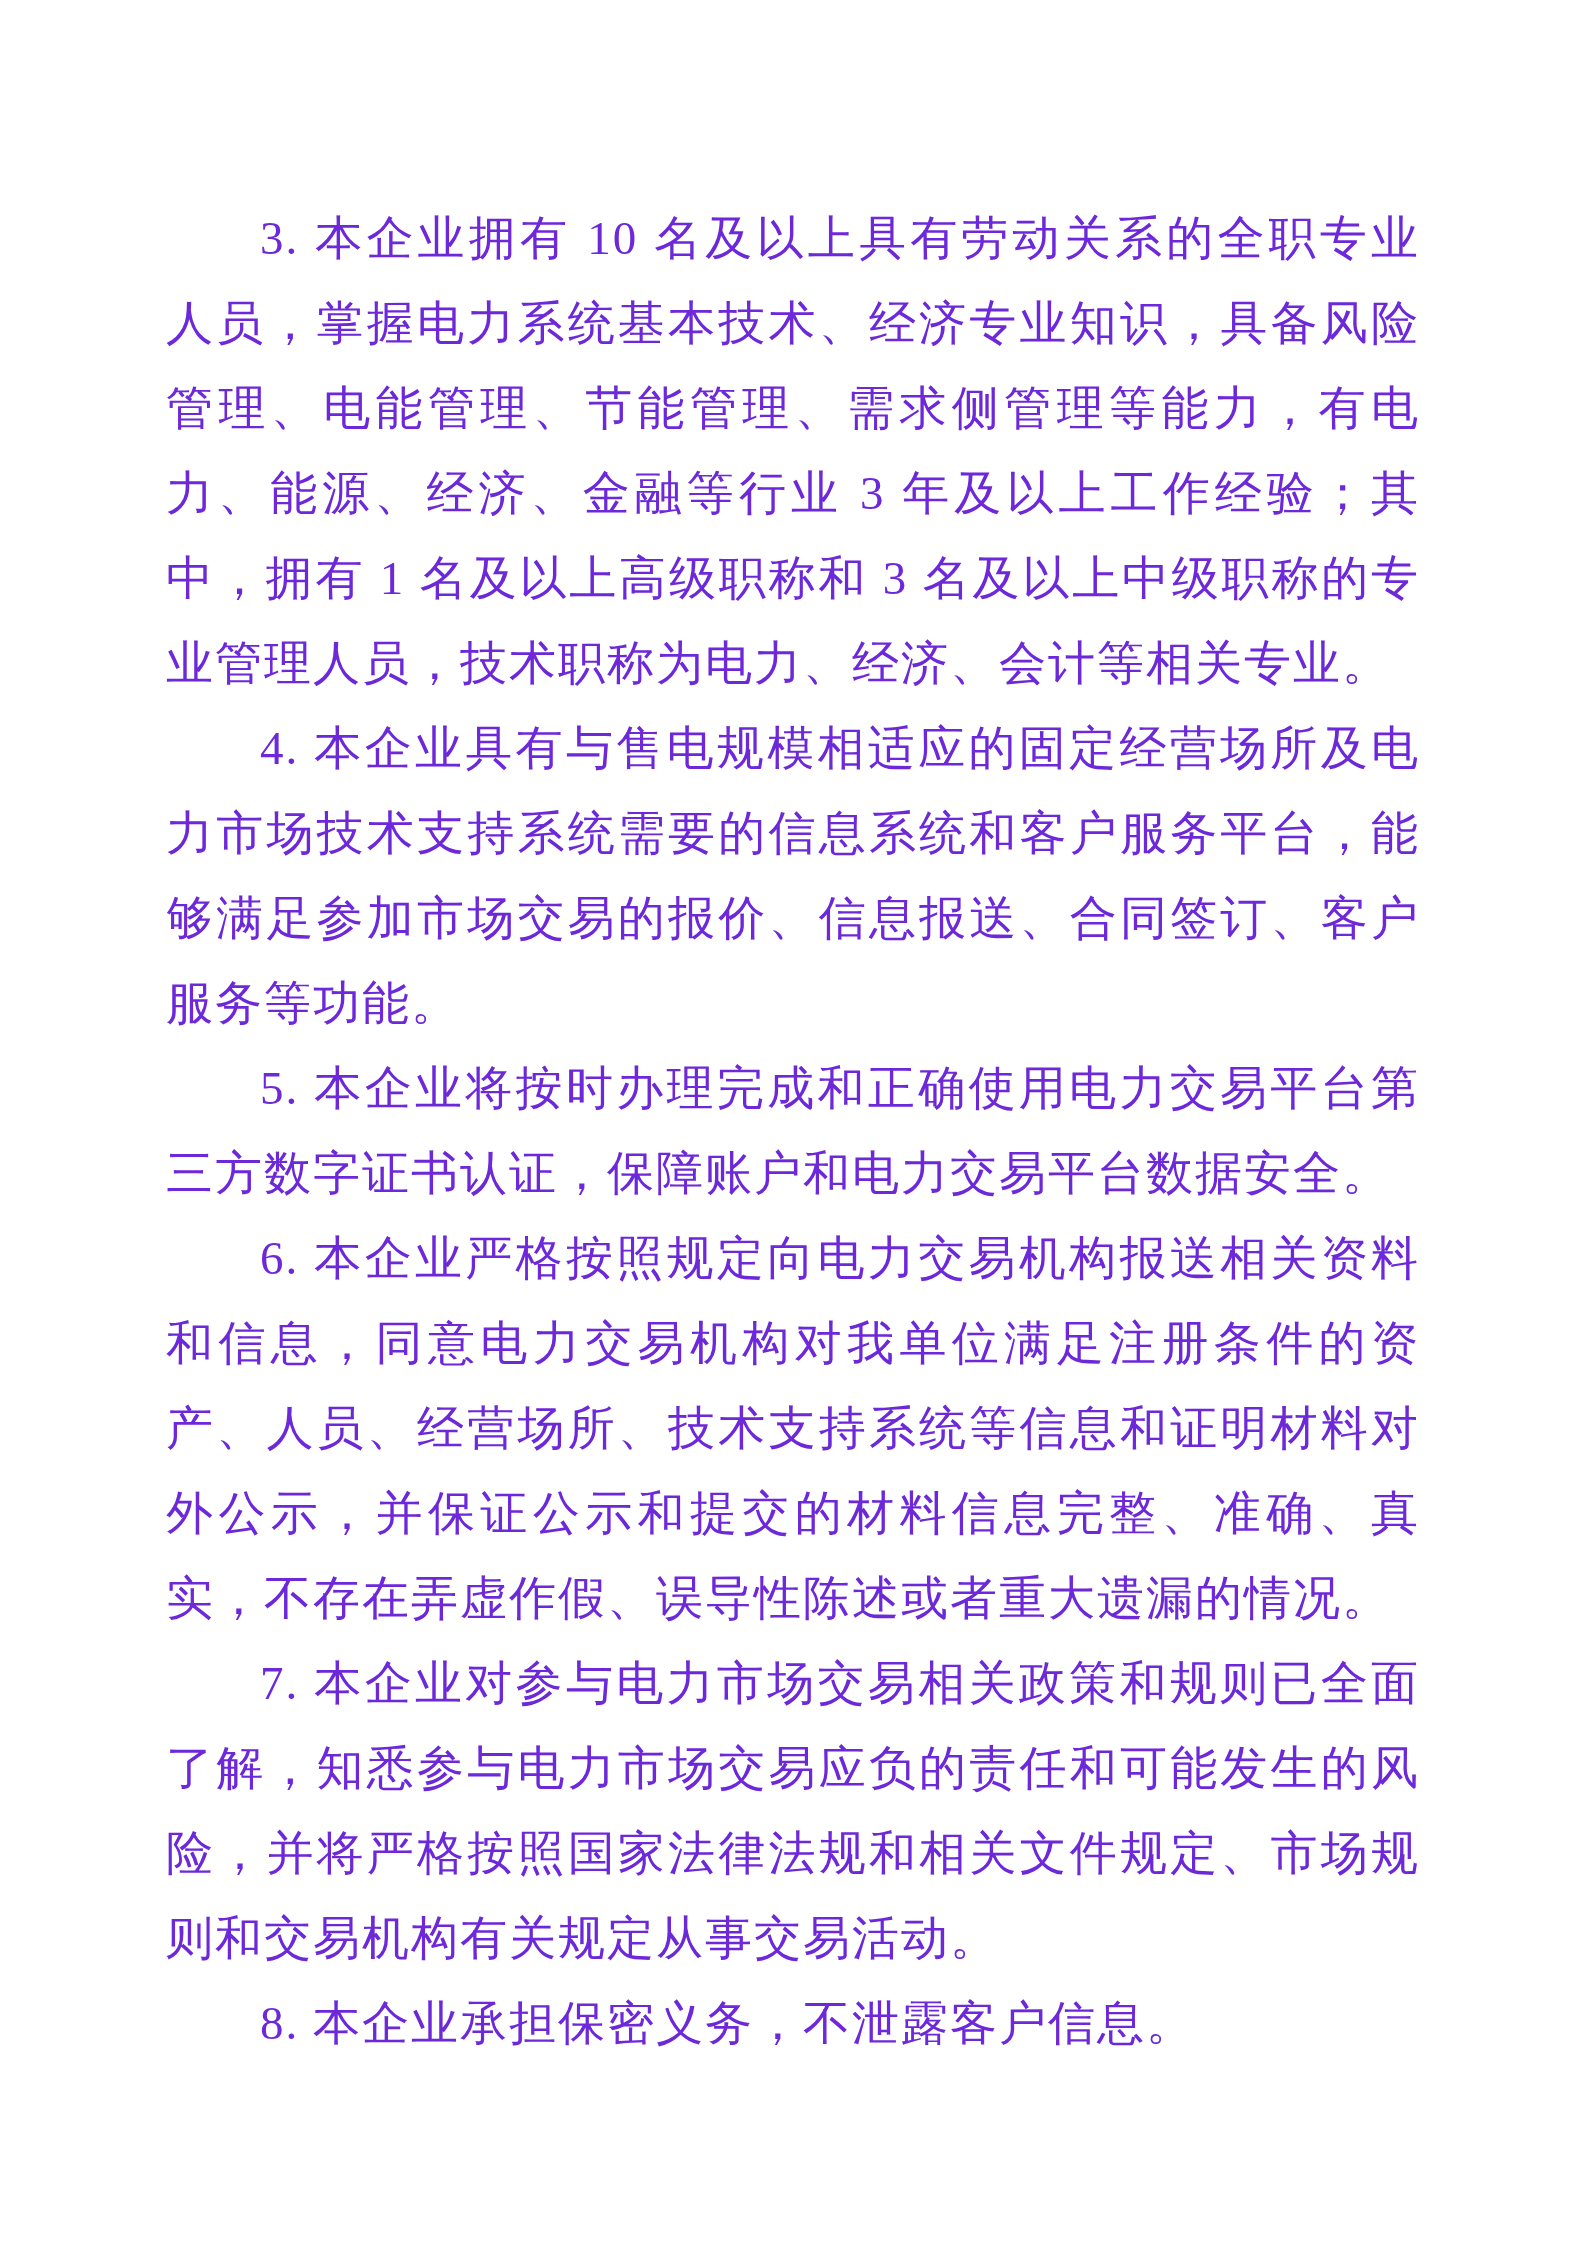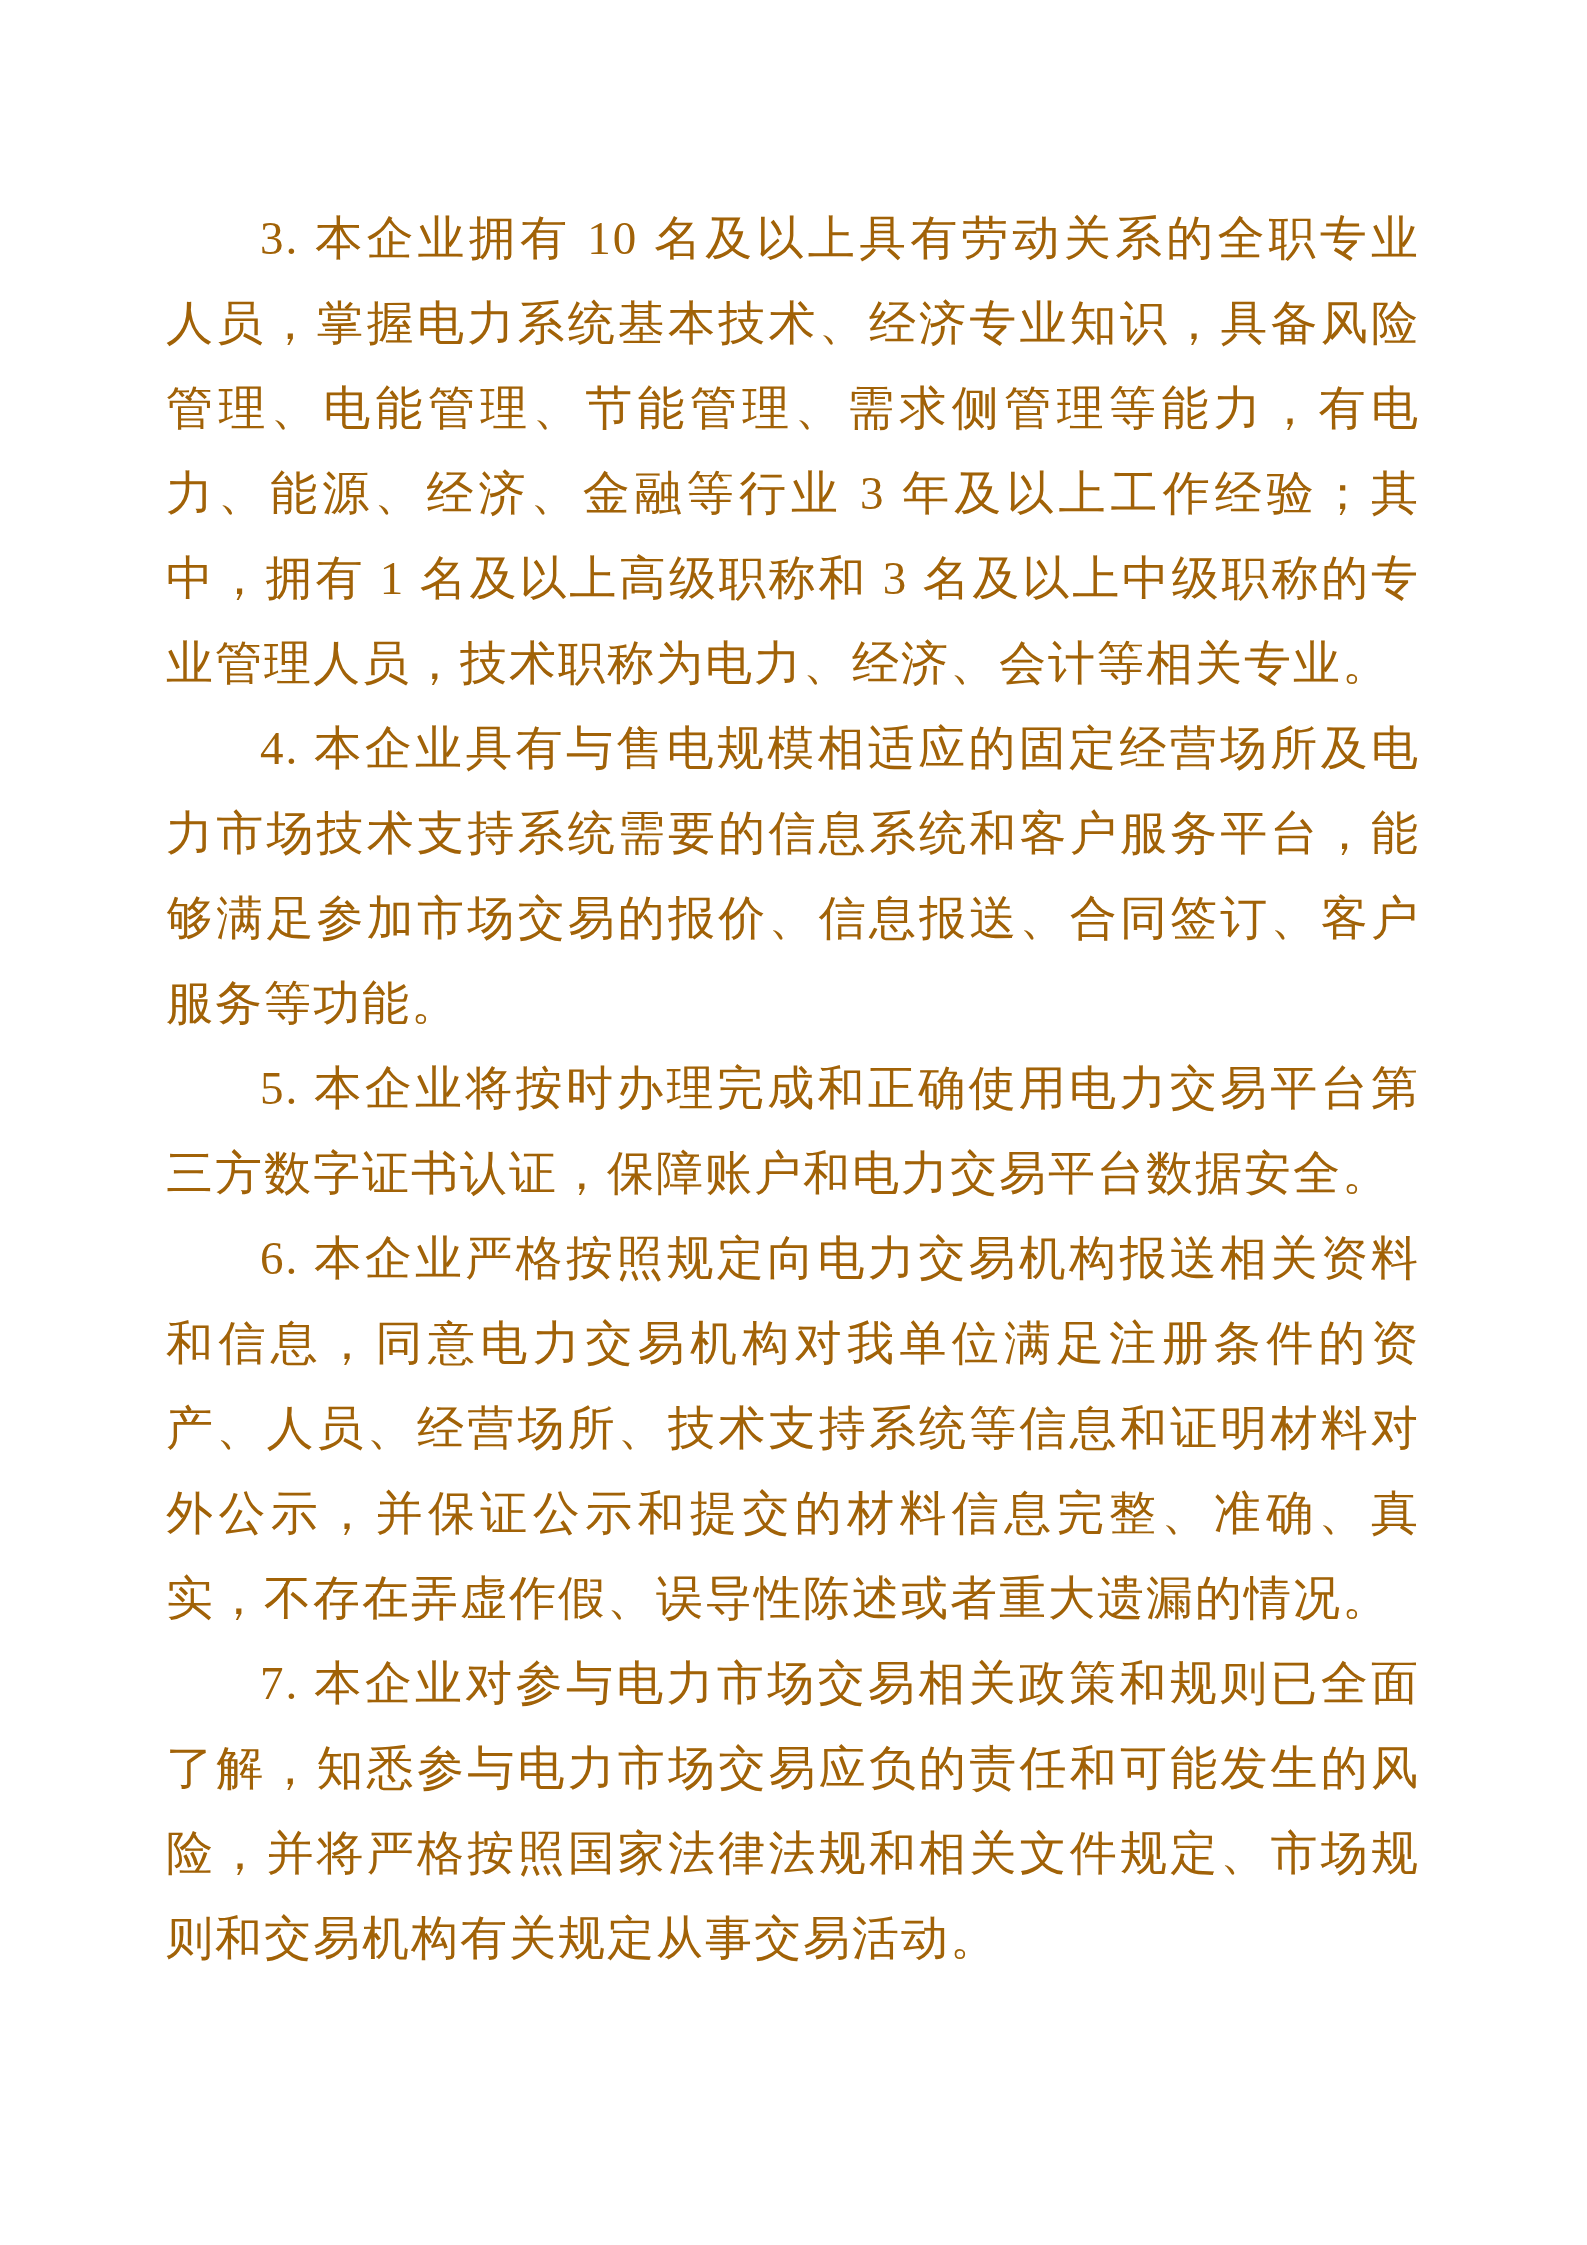--- a/index.html
+++ b/index.html
@@ -25,27 +25,28 @@
   .para {
     margin: 0;
     padding: 0;
     font-size: 47px;
     line-height: 85px;
     letter-spacing: 2px;
     text-align: justify;
     text-justify: inter-character;
     text-indent: 2em;
     font-weight: 400;
-    color: #a16207;
+    color: #6d28d9;
   }
 </style>
 </head>
 <body>
 
 <div class="page">
   <div class="content">
     <p class="para">3. 本企业拥有 10 名及以上具有劳动关系的全职专业人员，掌握电力系统基本技术、经济专业知识，具备风险管理、电能管理、节能管理、需求侧管理等能力，有电力、能源、经济、金融等行业 3 年及以上工作经验；其中，拥有 1 名及以上高级职称和 3 名及以上中级职称的专业管理人员，技术职称为电力、经济、会计等相关专业。</p>
     <p class="para">4. 本企业具有与售电规模相适应的固定经营场所及电力市场技术支持系统需要的信息系统和客户服务平台，能够满足参加市场交易的报价、信息报送、合同签订、客户服务等功能。</p>
     <p class="para">5. 本企业将按时办理完成和正确使用电力交易平台第三方数字证书认证，保障账户和电力交易平台数据安全。</p>
     <p class="para">6. 本企业严格按照规定向电力交易机构报送相关资料和信息，同意电力交易机构对我单位满足注册条件的资产、人员、经营场所、技术支持系统等信息和证明材料对外公示，并保证公示和提交的材料信息完整、准确、真实，不存在弄虚作假、误导性陈述或者重大遗漏的情况。</p>
     <p class="para">7. 本企业对参与电力市场交易相关政策和规则已全面了解，知悉参与电力市场交易应负的责任和可能发生的风险，并将严格按照国家法律法规和相关文件规定、市场规则和交易机构有关规定从事交易活动。</p>
+    <p class="para">8. 本企业承担保密义务，不泄露客户信息。</p>
   </div>
 </div>
 
 </body></html>

